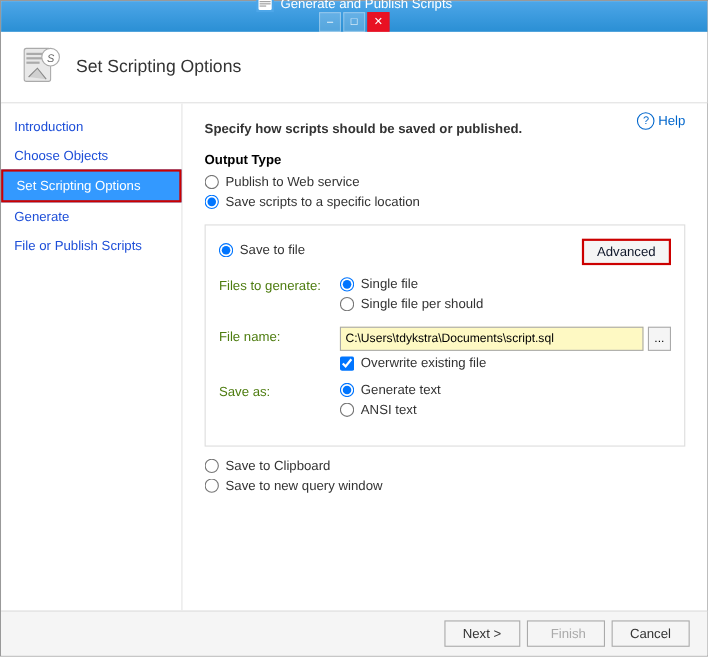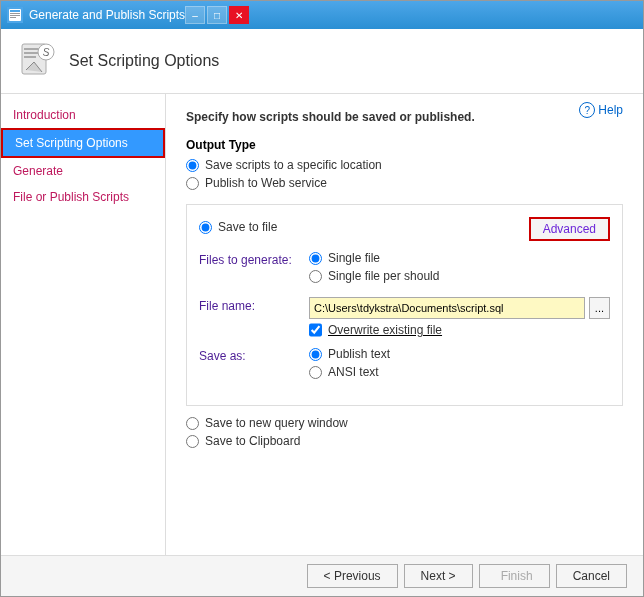--- a/index.html
+++ b/index.html
@@ -19,24 +19,25 @@
       flex-direction: column;
       border: 1px solid #999;
       background: #fff;
     }
 
     .title-bar {
       background: linear-gradient(to bottom, #4da6e8, #2a8fd4);
       color: white;
       display: flex;
       align-items: center;
-      justify-content: flex-start;
-      padding: 12px 6px;
+      justify-content: flex-end;
+      padding: 0 6px;
       height: 28px;
       flex-shrink: 0;
+      flex-direction: column;
     }
 
     .title-bar-left {
       display: flex;
       align-items: center;
       gap: 6px;
     }
 
     .title-bar-icon {
       width: 16px;
@@ -110,21 +111,21 @@
       width: 165px;
       background: white;
       border-right: 1px solid #ddd;
       padding: 8px 0;
       flex-shrink: 0;
     }
 
     .sidebar-item {
       padding: 6px 12px;
       cursor: pointer;
-      color: #be185d;
+      color: #1d4ed8;
       font-size: 12px;
     }
 
     .sidebar-item.active {
       background: #3399ff;
       color: white;
       font-weight: normal;
       border: 2px solid #cc0000;
       text-decoration: none;
     }
@@ -185,33 +186,33 @@
       justify-content: space-between;
       margin-bottom: 10px;
     }
 
     .advanced-btn {
       border: 2px solid #cc0000;
       background: #f5f5f5;
       padding: 3px 12px;
       cursor: pointer;
       font-size: 12px;
-      color: #6d28d9;
+      color: #0f172a;
     }
 
     .form-row {
       display: flex;
       align-items: flex-start;
       margin-bottom: 10px;
     }
 
     .form-label {
       width: 110px;
       font-size: 12px;
-      color: #4c1d95;
+      color: #4d7c0f;
       padding-top: 2px;
       flex-shrink: 0;
     }
 
     .form-controls {
       flex: 1;
     }
 
     .file-name-row {
       display: flex;
@@ -232,23 +233,23 @@
       border: 1px solid #aaa;
       background: #f5f5f5;
       padding: 2px 5px;
       cursor: pointer;
       font-size: 11px;
       height: 22px;
     }
 
     .checkbox-row {
       display: flex;
+      align-items: center;
       gap: 6px;
       margin-top: 4px;
-      text-decoration: underline;
     }
 
     .checkbox-row input[type="checkbox"] {
       margin: 0;
     }
 
     .checkbox-row label {
       font-size: 12px;
       color: #333;
     }
@@ -342,20 +343,23 @@
     </div>
     <div class="dialog-header-title">Set Scripting Options</div>
   </div>
 
   <div class="dialog-body">
 
     <div class="sidebar">
       <div class="sidebar-item">
         <span>Introduction</span>
       </div>
+      <div class="sidebar-item">
+        <span>Choose Objects</span>
+      </div>
       <div class="sidebar-item active">
         <span>Set Scripting Options</span>
       </div>
       <div class="sidebar-item">
         <span>Generate</span>
       </div>
       <div class="sidebar-item">
         <span>File or Publish Scripts</span>
       </div>
     </div>
@@ -367,26 +371,26 @@
           <div class="help-circle">?</div>
           <span>Help</span>
         </div>
       </div>
 
       <div class="content-description">Specify how scripts should be saved or published.</div>
 
       <div class="option-group">
         <div class="section-label">Output Type</div>
         <div class="radio-option">
+          <input type="radio" name="output-type" id="publish-web" style="">
+          <label for="publish-web">Publish to Web service</label>
+        </div>
+        <div class="radio-option">
           <input type="radio" name="output-type" id="save-location" checked="" style="">
           <label for="save-location">Save scripts to a specific location</label>
-        </div>
-        <div class="radio-option">
-          <input type="radio" name="output-type" id="publish-web" style="">
-          <label for="publish-web">Publish to Web service</label>
         </div>
       </div>
 
       <div class="save-to-file-section">
         <div class="save-to-file-header">
           <div class="radio-option">
             <input type="radio" name="save-type" id="save-to-file" checked="" style="">
             <label for="save-to-file">Save to file</label>
           </div>
           <button class="advanced-btn">Advanced</button>
@@ -418,42 +422,41 @@
               <label for="overwrite">Overwrite existing file</label>
             </div>
           </div>
         </div>
 
         <div class="form-row">
           <div class="form-label">Save as:</div>
           <div class="form-controls">
             <div class="radio-option">
               <input type="radio" name="save-as" id="unicode" checked="" style="">
-              <label for="unicode">Publish text</label>
+              <label for="unicode">Generate text</label>
             </div>
             <div class="radio-option">
               <input type="radio" name="save-as" id="ansi" style="">
               <label for="ansi">ANSI text</label>
             </div>
           </div>
         </div>
       </div>
 
       <div class="option-group">
         <div class="radio-option">
+          <input type="radio" name="save-type" id="clipboard" style="">
+          <label for="clipboard">Save to Clipboard</label>
+        </div>
+        <div class="radio-option">
           <input type="radio" name="save-type" id="query-window" style="">
           <label for="query-window">Save to new query window</label>
         </div>
-        <div class="radio-option">
-          <input type="radio" name="save-type" id="clipboard" style="">
-          <label for="clipboard">Save to Clipboard</label>
-        </div>
       </div>
     </div>
   </div>
 
   <div class="dialog-footer">
-    <button class="footer-btn">&lt; Previous</button>
     <button class="footer-btn">Next &gt;</button>
     <button class="footer-btn" disabled="">Finish</button>
     <button class="footer-btn">Cancel</button>
   </div>
 </div>
 
 </body></html>

